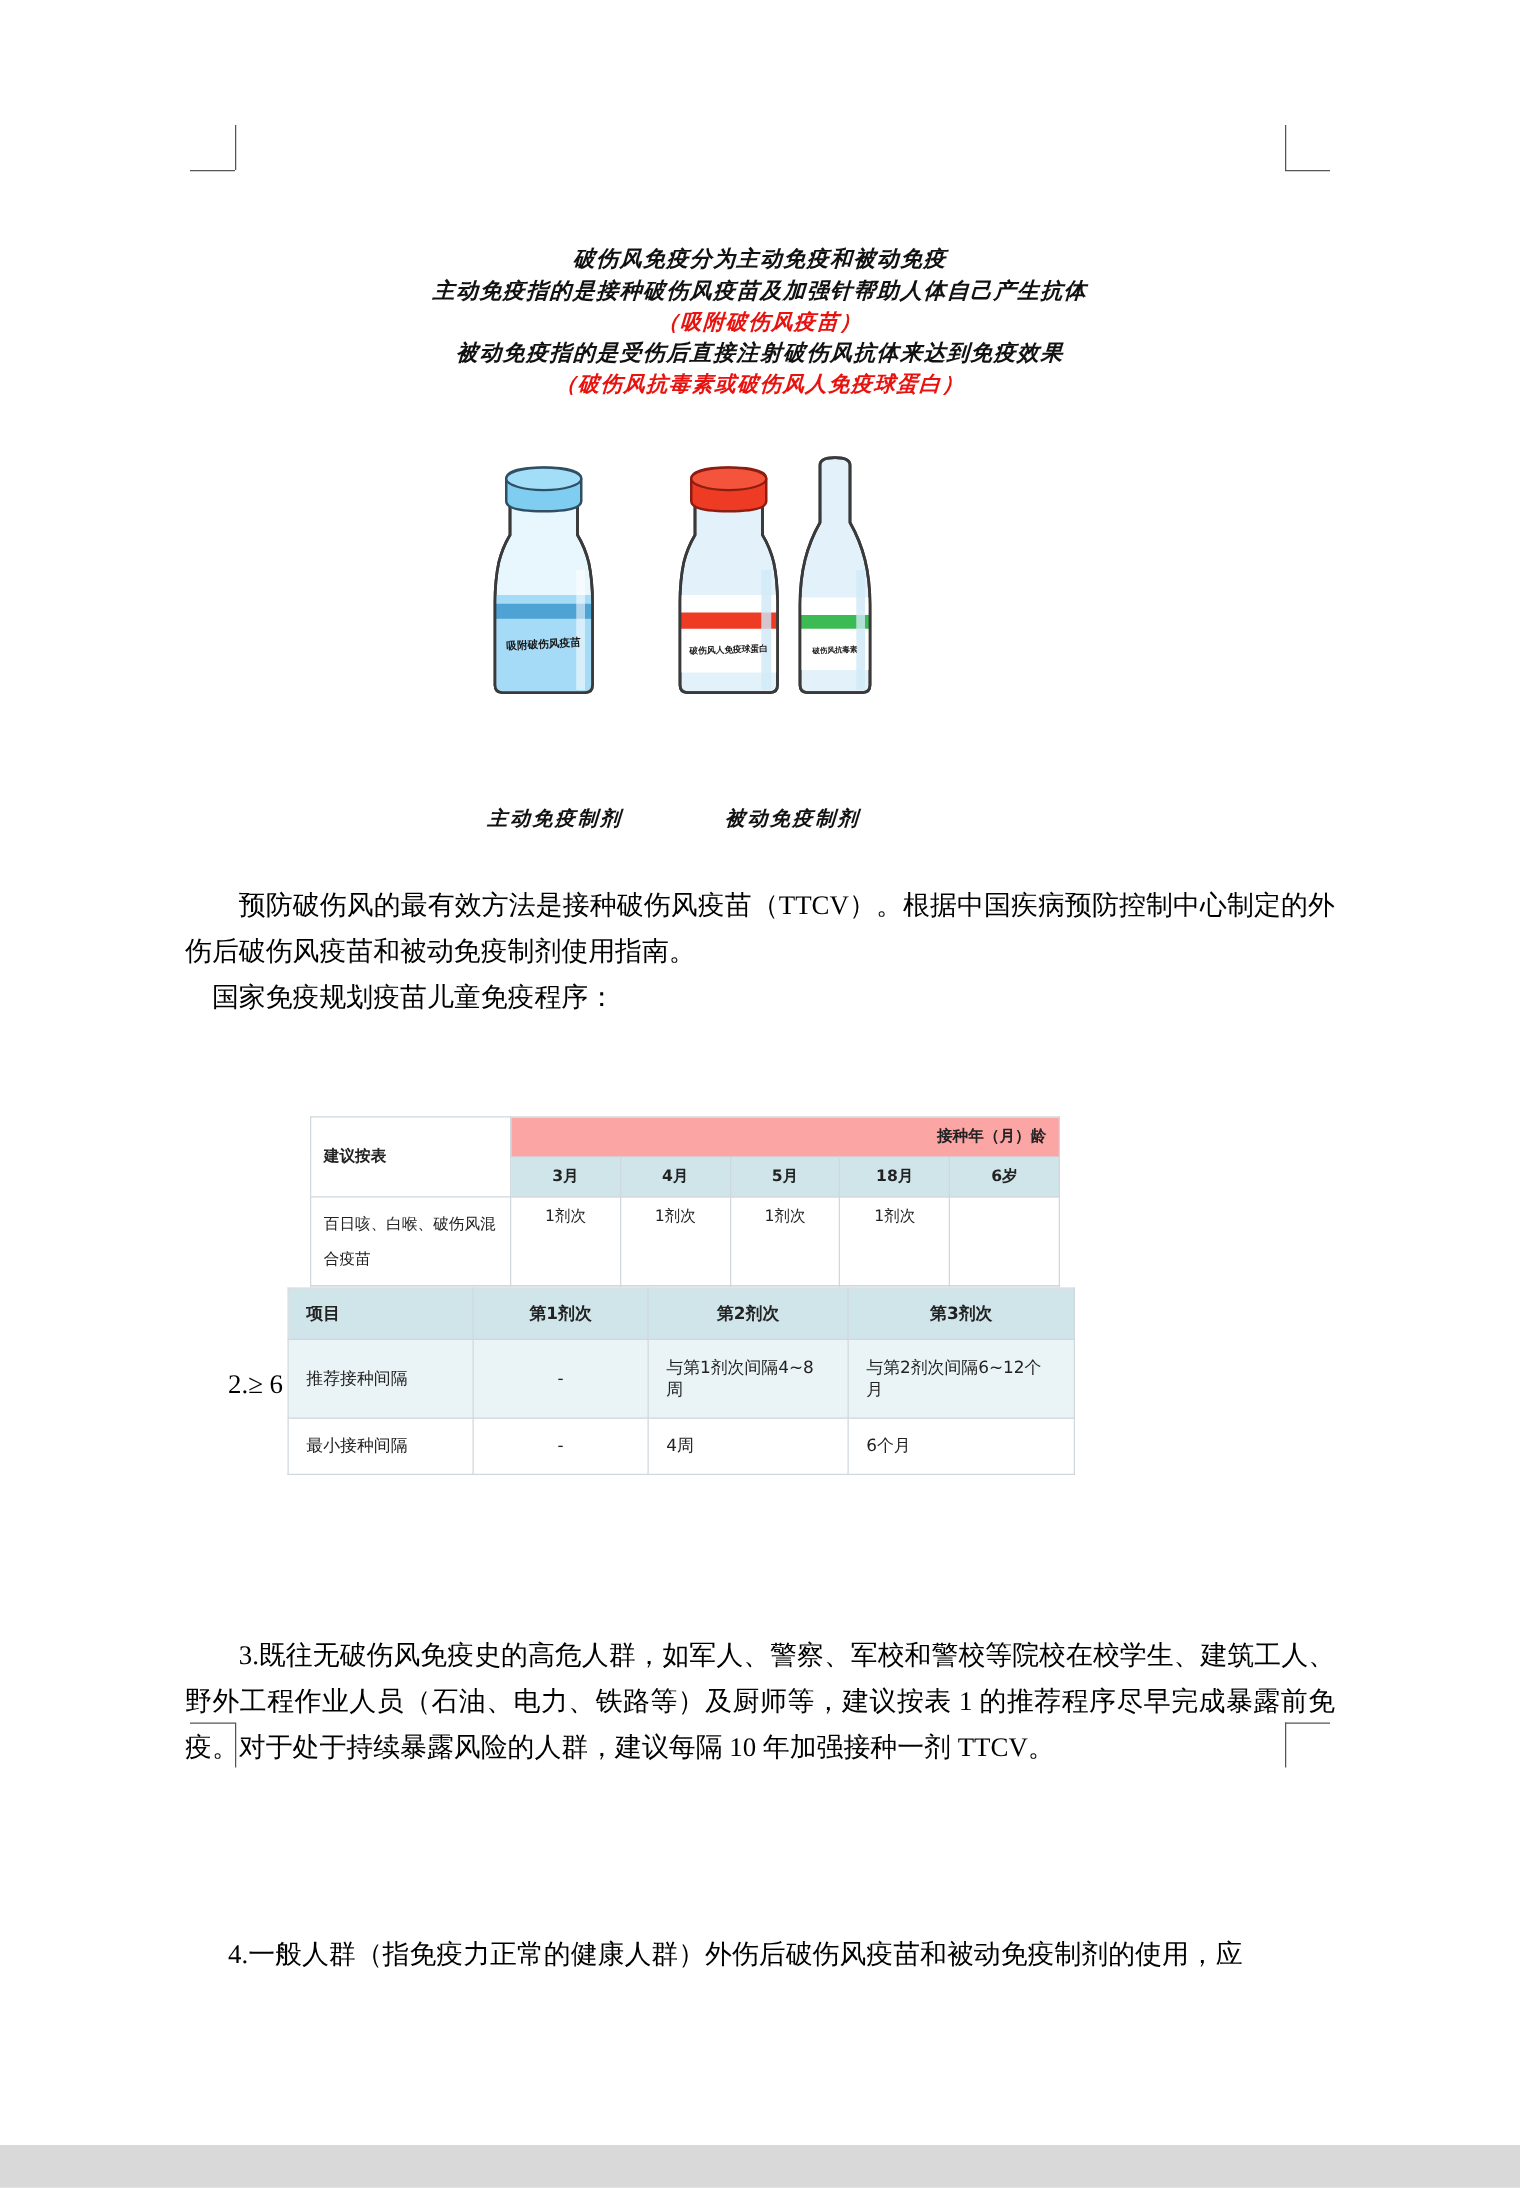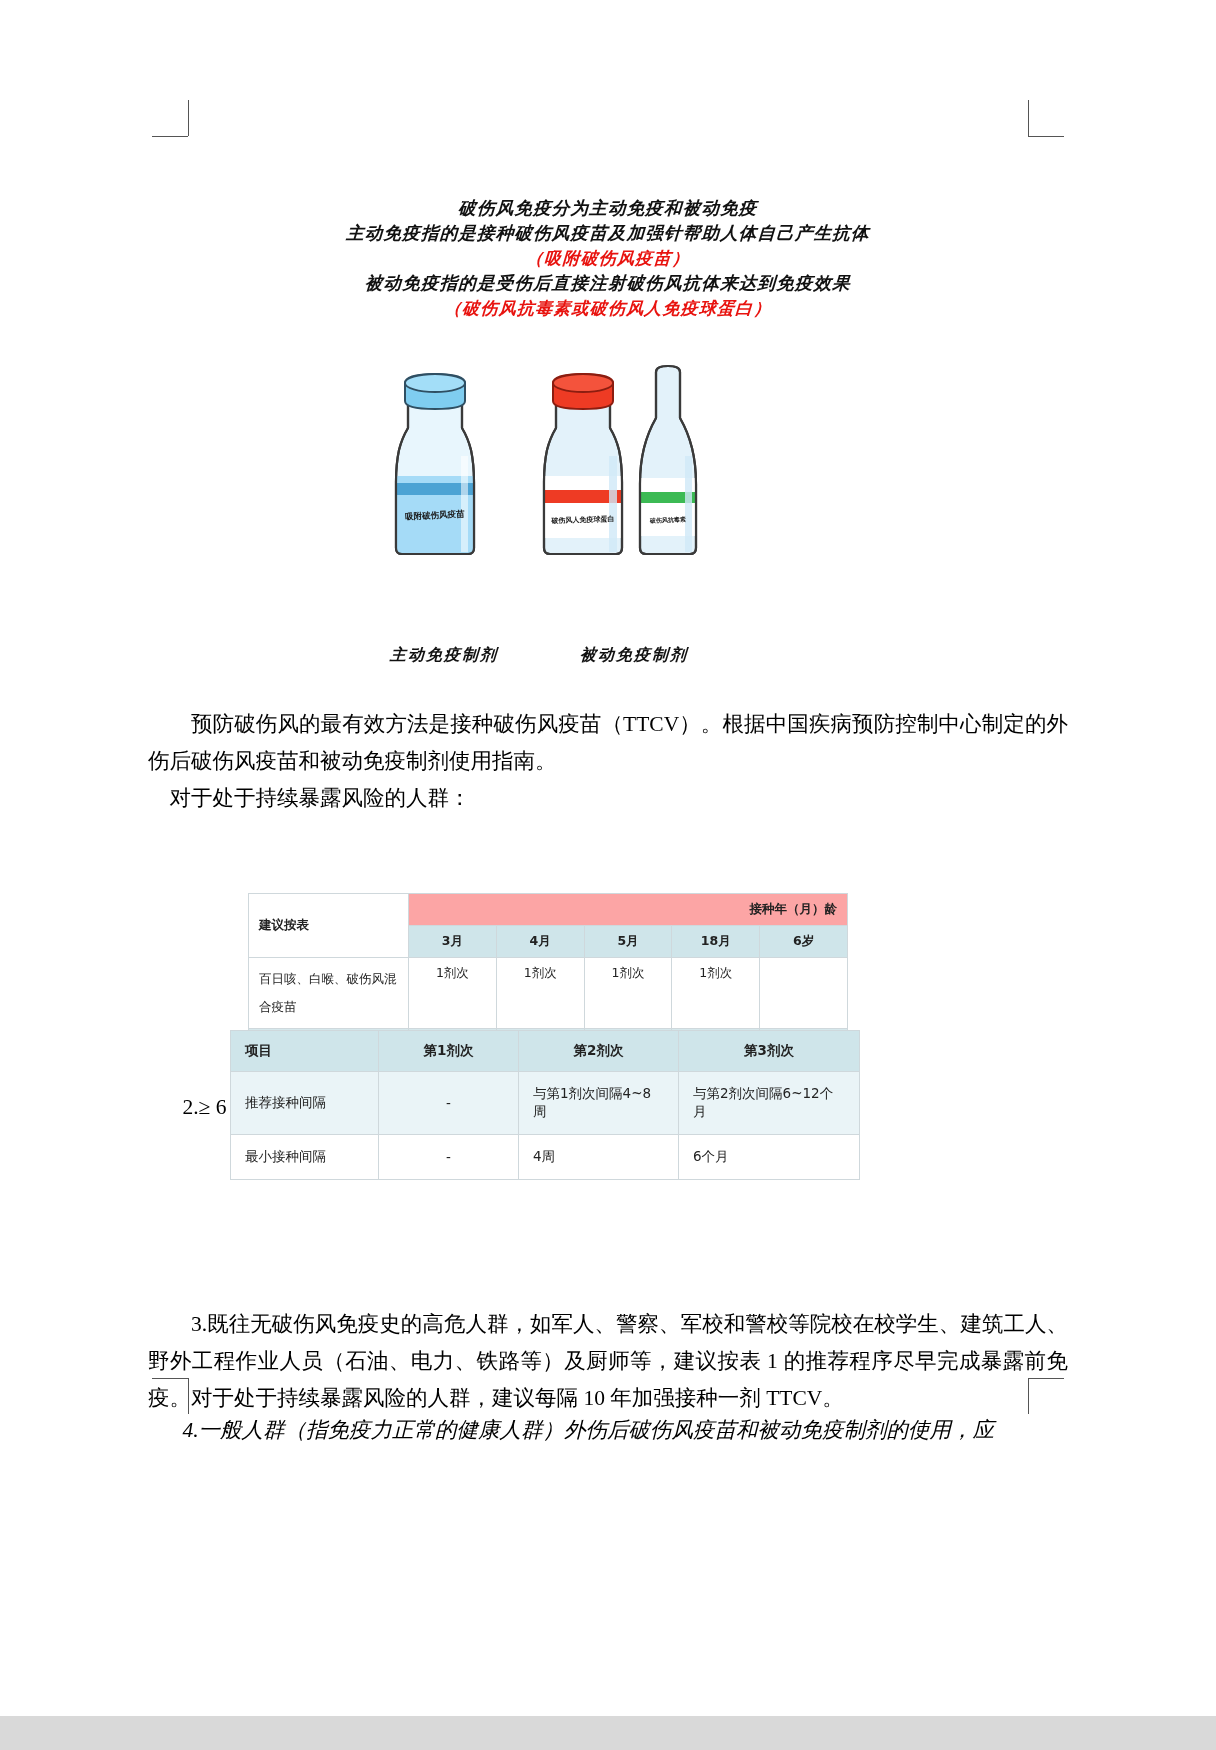--- a/index.html
+++ b/index.html
@@ -190,21 +190,21 @@
     </svg>
   </div>
 
   <div class="cap-row">
     <div class="cap a">主动免疫制剂</div>
     <div class="cap b">被动免疫制剂</div>
   </div>
 
   <div class="body-text indent" style="top:706px;">预防破伤风的最有效方法是接种破伤风疫苗（TTCV）。根据中国疾病预防控制中心制定的外伤后破伤风疫苗和被动免疫制剂使用指南。</div>
 
-  <div class="body-text" style="top:780px; text-indent:1em;">对于处于持续暴露风险的人群：</div>
+  <div class="body-text" style="top:780px; text-indent:1em;">国家免疫规划疫苗儿童免疫程序：</div>
 
 
   <div class="tcard" id="table1-card">
     <table class="t" id="t1">
       <tbody>
           <tr>
         <th class="hdr-blank" rowspan="2" style="width:160px;">建议按表</th>
         <th class="hdr-span" colspan="5">接种年（月）龄</th>
       </tr>
       <tr>
@@ -256,16 +256,16 @@
         <td class="c">-</td>
         <td>4周</td>
         <td>6个月</td>
       </tr>
     </tbody>
       </table>
   </div>
 
   <div class="body-text indent" style="top:1306px;">3.既往无破伤风免疫史的高危人群，如军人、警察、军校和警校等院校在校学生、建筑工人、野外工程作业人员（石油、电力、铁路等）及厨师等，建议按表 1 的推荐程序尽早完成暴露前免疫。对于处于持续暴露风险的人群，建议每隔 10 年加强接种一剂 TTCV。</div>
 
-  <div class="body-text" style="top:1412px; text-indent:1.6em;font-style:italic;">4.一般人群（指免疫力正常的健康人群）外伤后破伤风疫苗和被动免疫制剂的使用，应</div>
+  <div class="body-text" style="top:1545px; text-indent:1.6em;">4.一般人群（指免疫力正常的健康人群）外伤后破伤风疫苗和被动免疫制剂的使用，应</div>
 
 </div>
 <div class="page-shadow"></div>
 
 </body></html>

